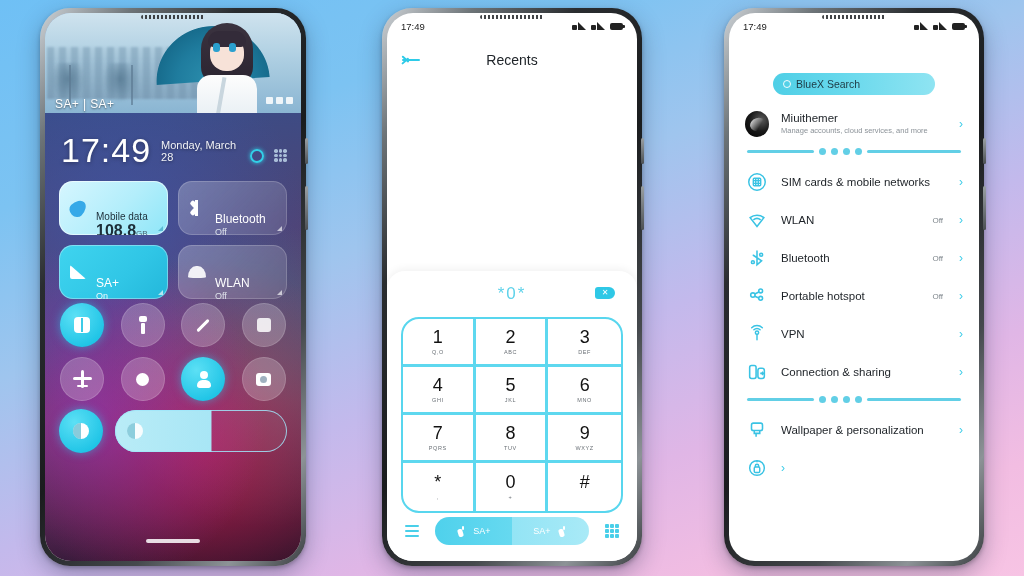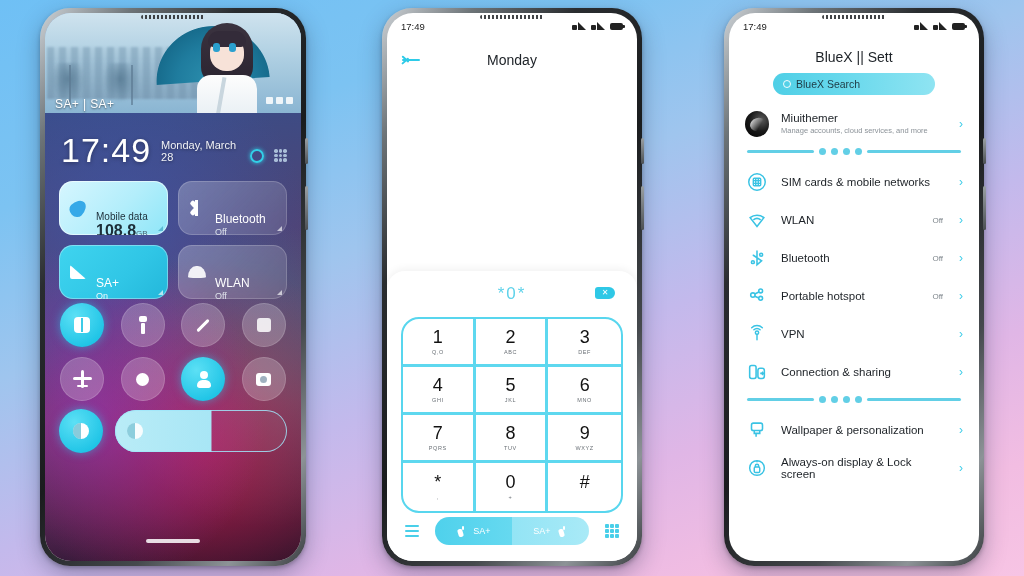--- a/index.html
+++ b/index.html
@@ -464,21 +464,21 @@
           <span class="batt"></span>
         </div>
       </div>
 
       <div class="p2-head">
         <div class="backarrow">
             <b></b>
             <b></b>
             <b></b>
           </div>
-        <div class="p2-title">Monday</div>
+        <div class="p2-title">Recents</div>
       </div>
 
 
       <div class="dialpanel">
         <div class="numrow">
           <div class="numtxt">*0*</div>
           <div class="bksp">
               <span>✕</span>
             </div>
         </div>
@@ -586,21 +586,20 @@
               <span class="tri"></span>
             </span>
           <span class="simset">
             <span class="sq"></span>
               <span class="tri"></span>
             </span>
           <span class="batt"></span>
         </div>
       </div>
 
-      <div class="p3-title">BlueX || Sett</div>
 
       <div class="searchbar">
         <span class="mag"></span>
         <span class="stxt">BlueX Search</span>
       </div>
 
       <div class="slist">
 
         <div class="srow">
           <div class="ico">
@@ -734,23 +733,20 @@
 
         <div class="srow">
           <div class="ico">
             <svg width="22" height="22" viewBox="0 0 24 24" fill="none" stroke="#3ac3e4" stroke-width="1.6">
               <circle cx="12" cy="12" r="8"></circle>
               <rect x="9" y="11" width="6" height="6" rx="1.4"></rect>
               <path d="M10.2 11V9.6a1.8 1.8 0 013.6 0V11"></path>
               <path d="M12 4v1.6"></path>
             </svg>
           </div>
-          <div class="txt">
-              <div class="name">Always-on display &amp; Lock screen</div>
-            </div>
           <span class="chev">›</span>
         </div>
 
       </div>
     </div>
     <div class="sidebtn" style="top:130px;height:26px;"></div>
     <div class="sidebtn" style="top:178px;height:44px;"></div>
   </div>
 
 </div>

